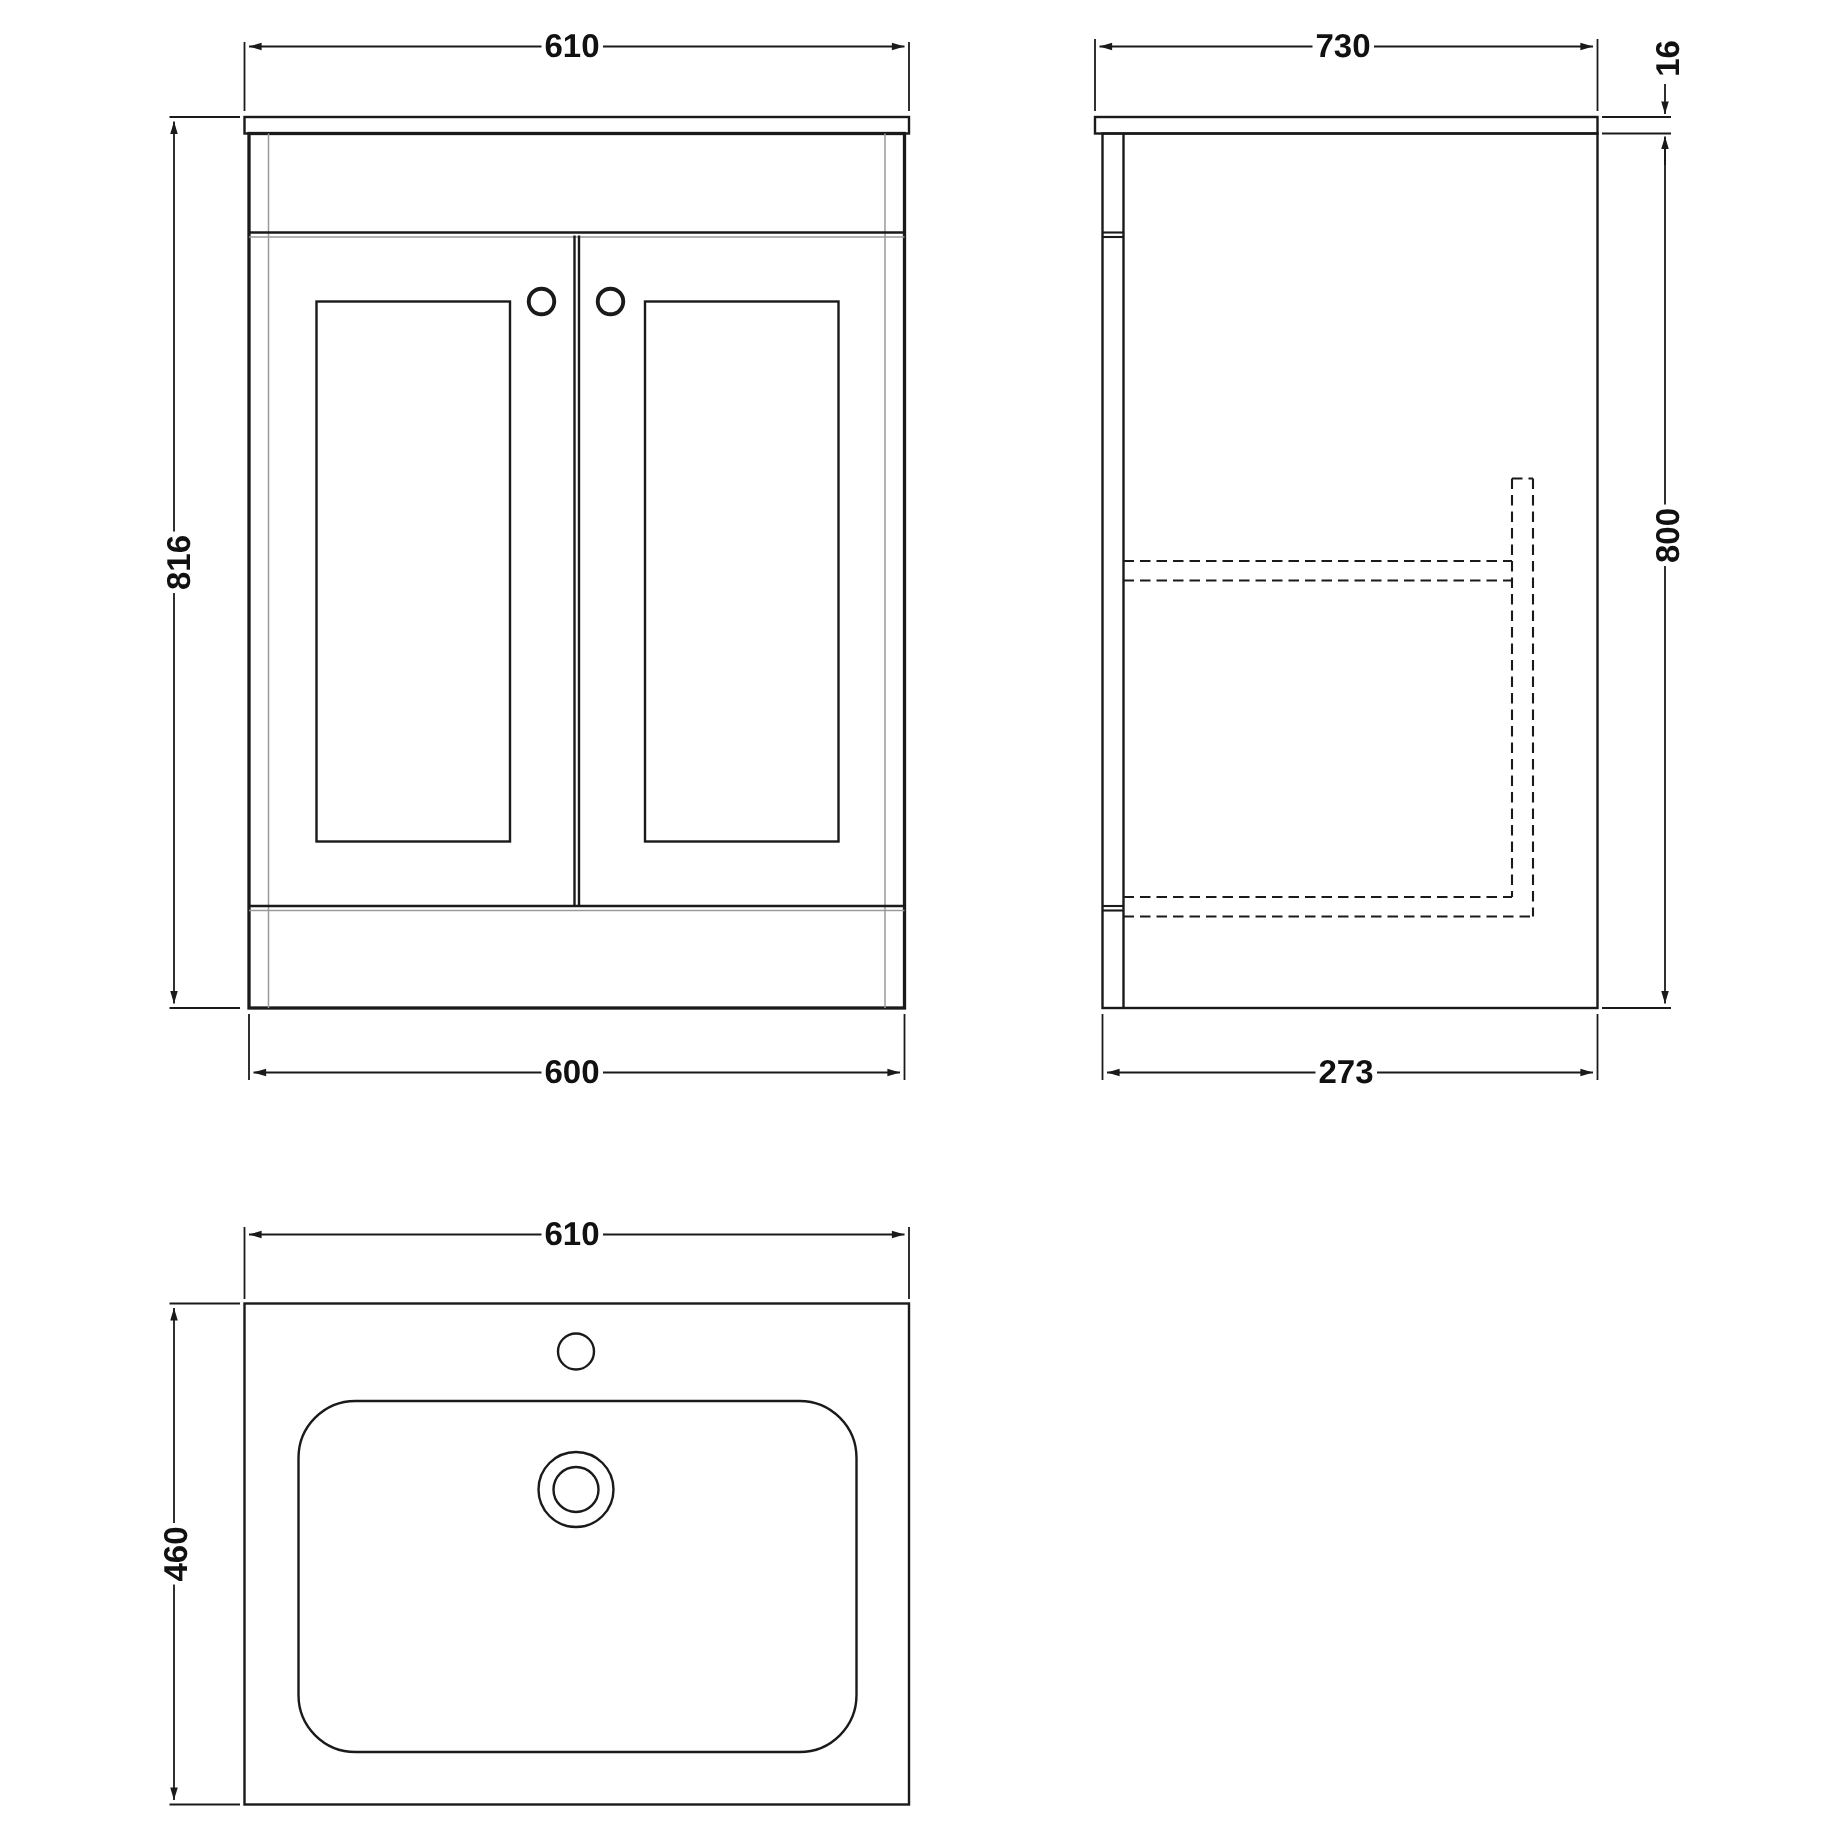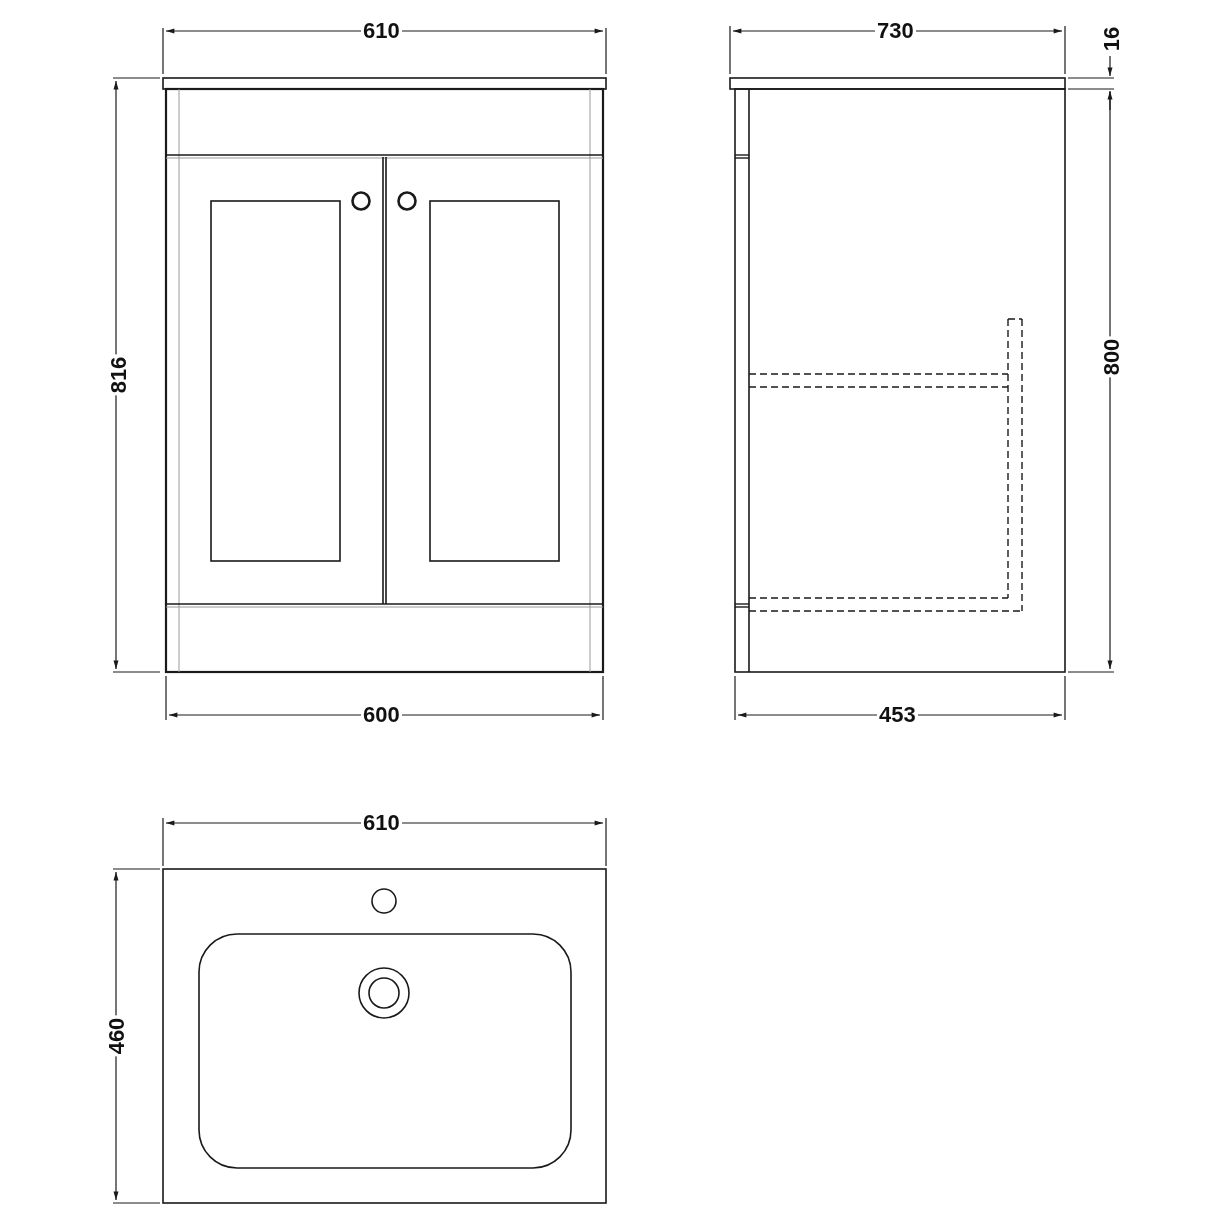--- a/index.html
+++ b/index.html
@@ -115,16 +115,16 @@
   </g>
 </svg>
 
 <div class="dim-label" style="left:361px; top:20px;">610</div>
 <div class="dim-label rot" style="left:99px; top:364px;">816</div>
 <div class="dim-label" style="left:361px; top:704px;">600</div>
 
 <div class="dim-label" style="left:875px; top:20px;">730</div>
 <div class="dim-label rot" style="left:1098px; top:28px;">16</div>
 <div class="dim-label rot" style="left:1092px; top:346px;">800</div>
-<div class="dim-label" style="left:877px; top:704px;">453</div>
+<div class="dim-label" style="left:877px; top:704px;">273</div>
 
 <div class="dim-label" style="left:361px; top:812px;">610</div>
 <div class="dim-label rot" style="left:97px; top:1025px;">460</div>
 
 </body></html>

